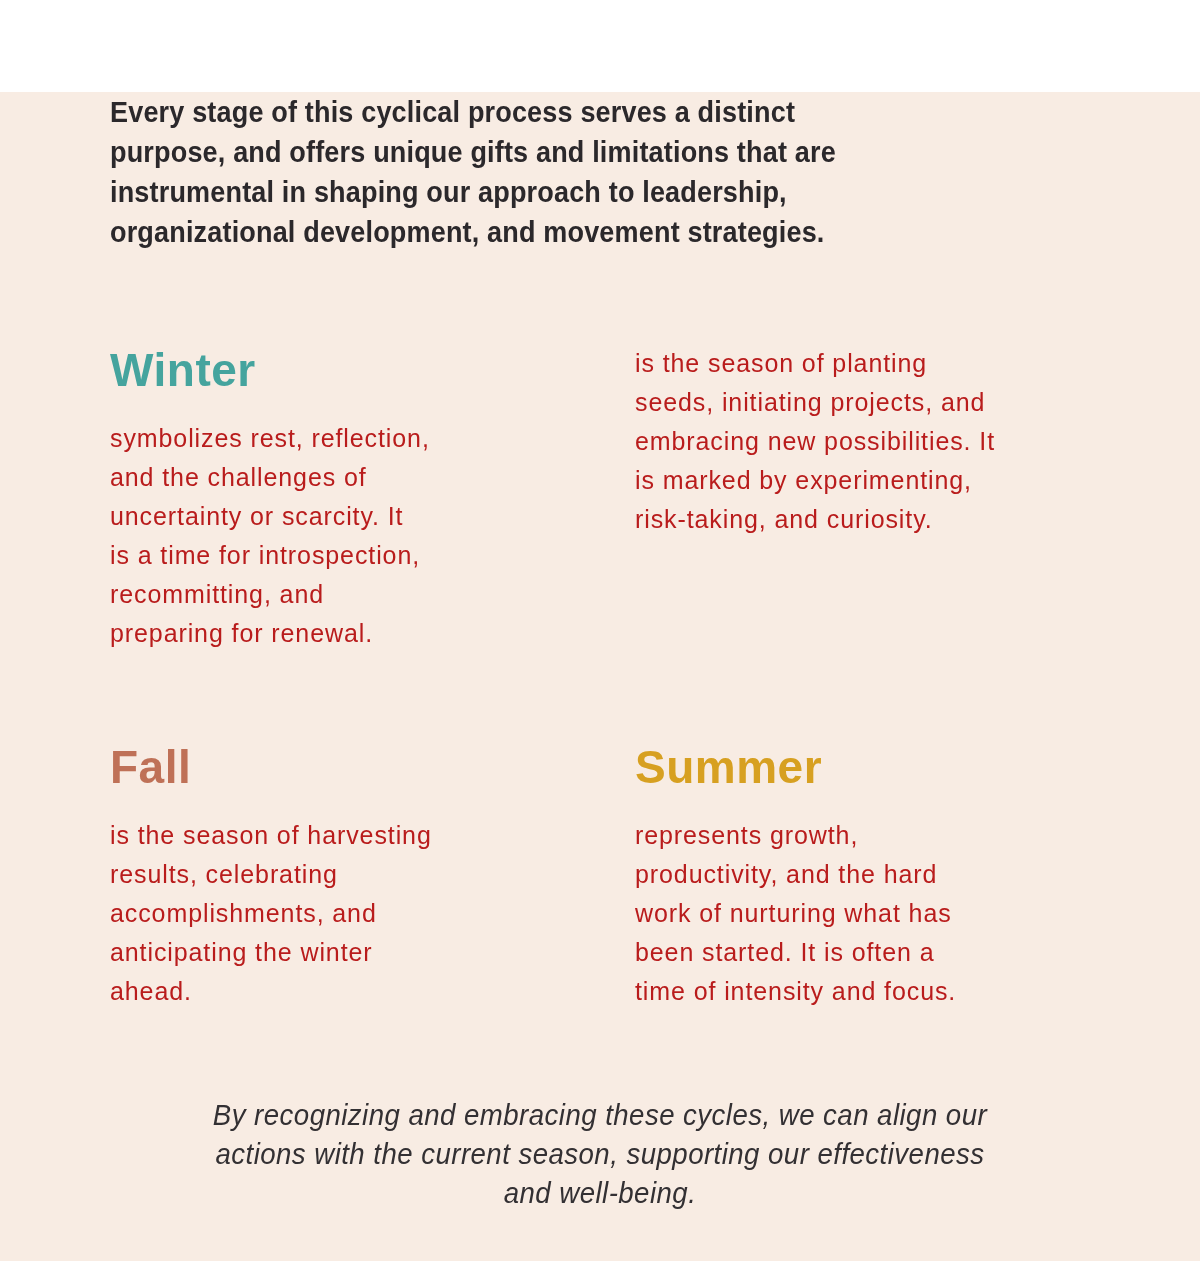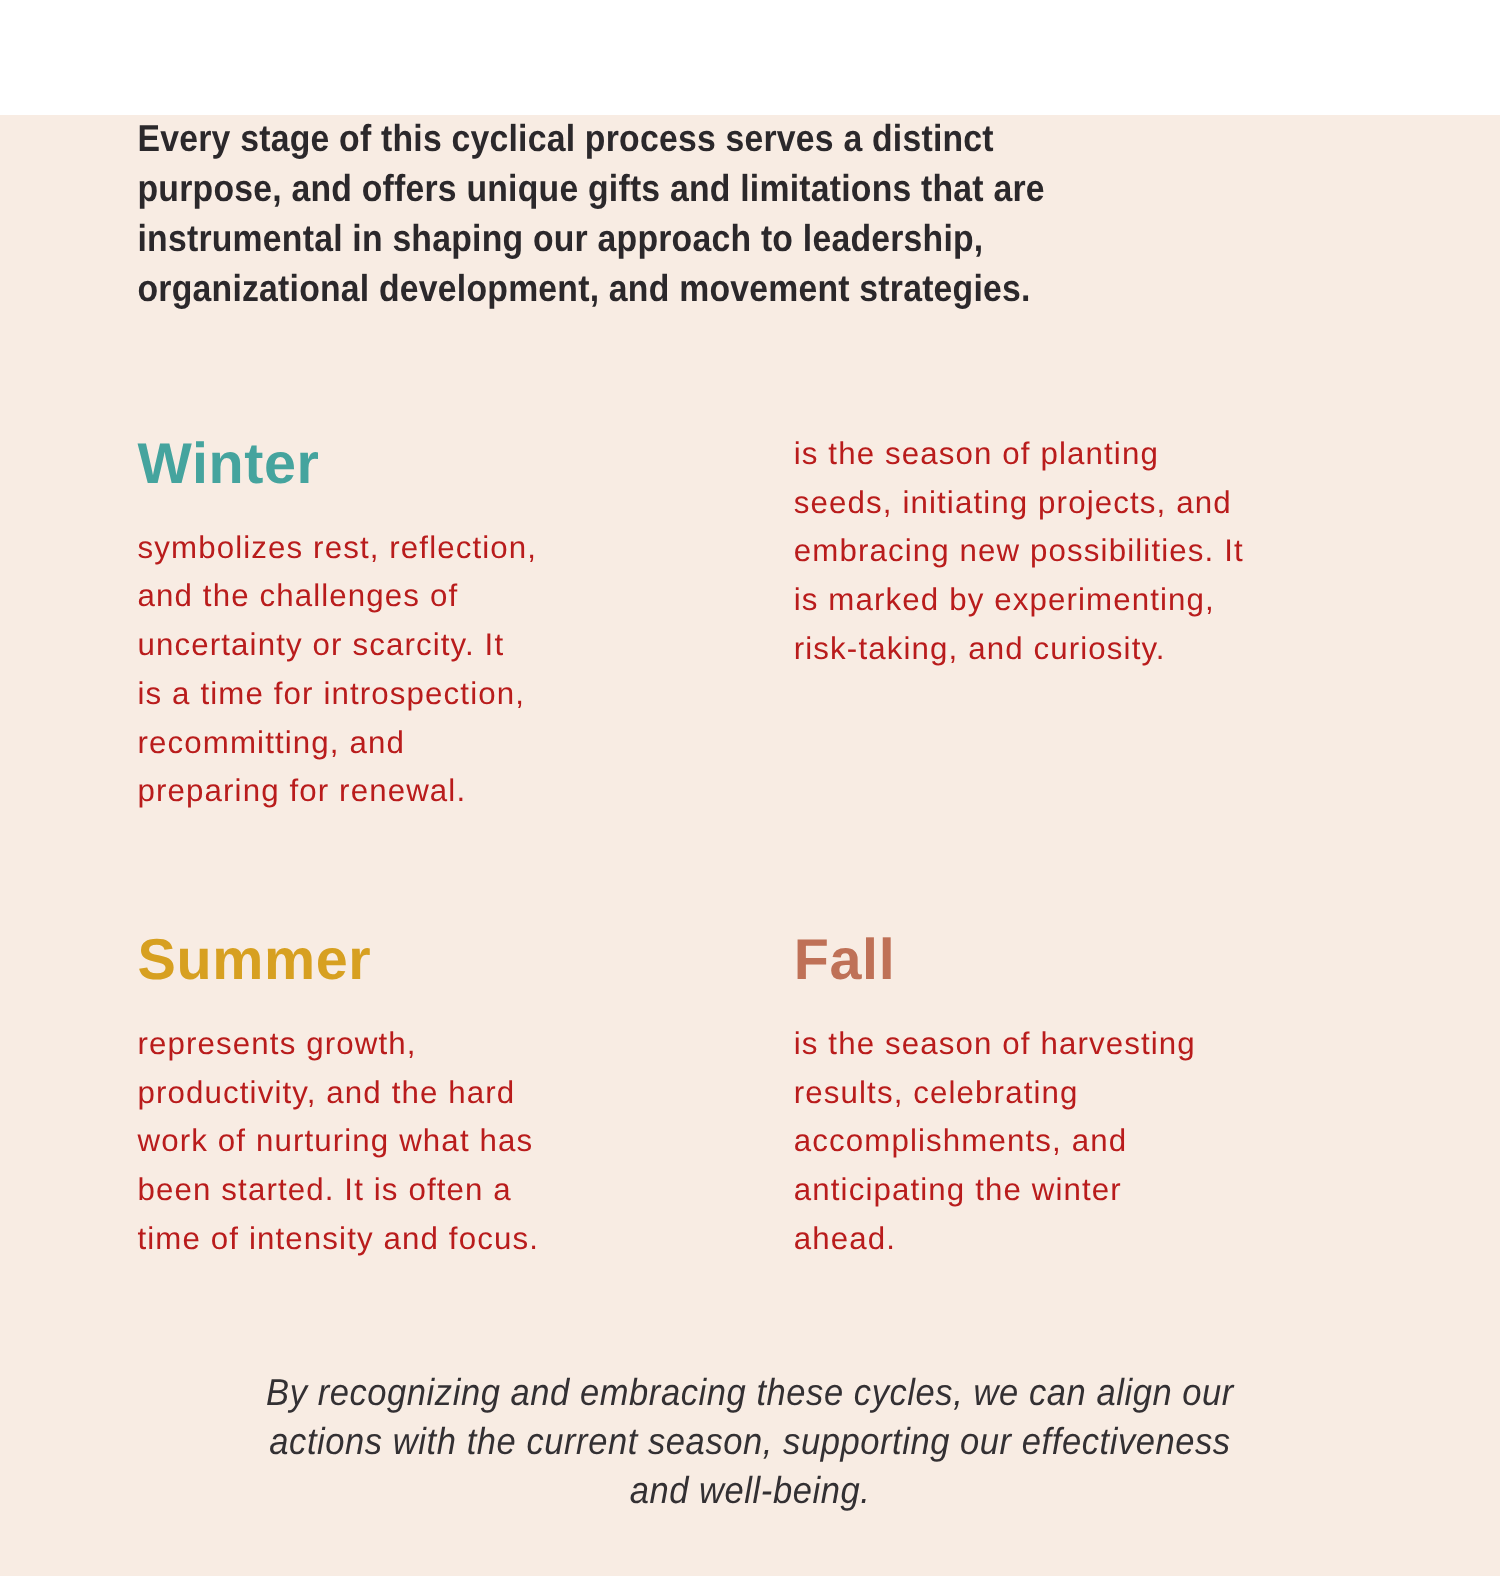--- a/index.html
+++ b/index.html
@@ -91,35 +91,35 @@
 
     <section class="season">
       <p class="season-desc">is the season of planting
 seeds, initiating projects, and
 embracing new possibilities. It
 is marked by experimenting,
 risk-taking, and curiosity.</p>
     </section>
 
     <section class="season">
+      <h2 class="season-title" style="color: rgb(191, 113, 87);">Fall</h2>
+      <p class="season-desc">is the season of harvesting
+results, celebrating
+accomplishments, and
+anticipating the winter
+ahead.</p>
+    </section>
+
+    <section class="season">
       <h2 class="season-title" style="color: rgb(215, 160, 33);">Summer</h2>
       <p class="season-desc">represents growth,
 productivity, and the hard
 work of nurturing what has
 been started. It is often a
 time of intensity and focus.</p>
-    </section>
-
-    <section class="season">
-      <h2 class="season-title" style="color: rgb(191, 113, 87);">Fall</h2>
-      <p class="season-desc">is the season of harvesting
-results, celebrating
-accomplishments, and
-anticipating the winter
-ahead.</p>
     </section>
 
   </div>
 
   <p class="closing" style="color: rgb(51, 48, 51);">By recognizing and embracing these cycles, we can align our
 actions with the current season, supporting our effectiveness
 and well-being.</p>
 
 </div>
 

